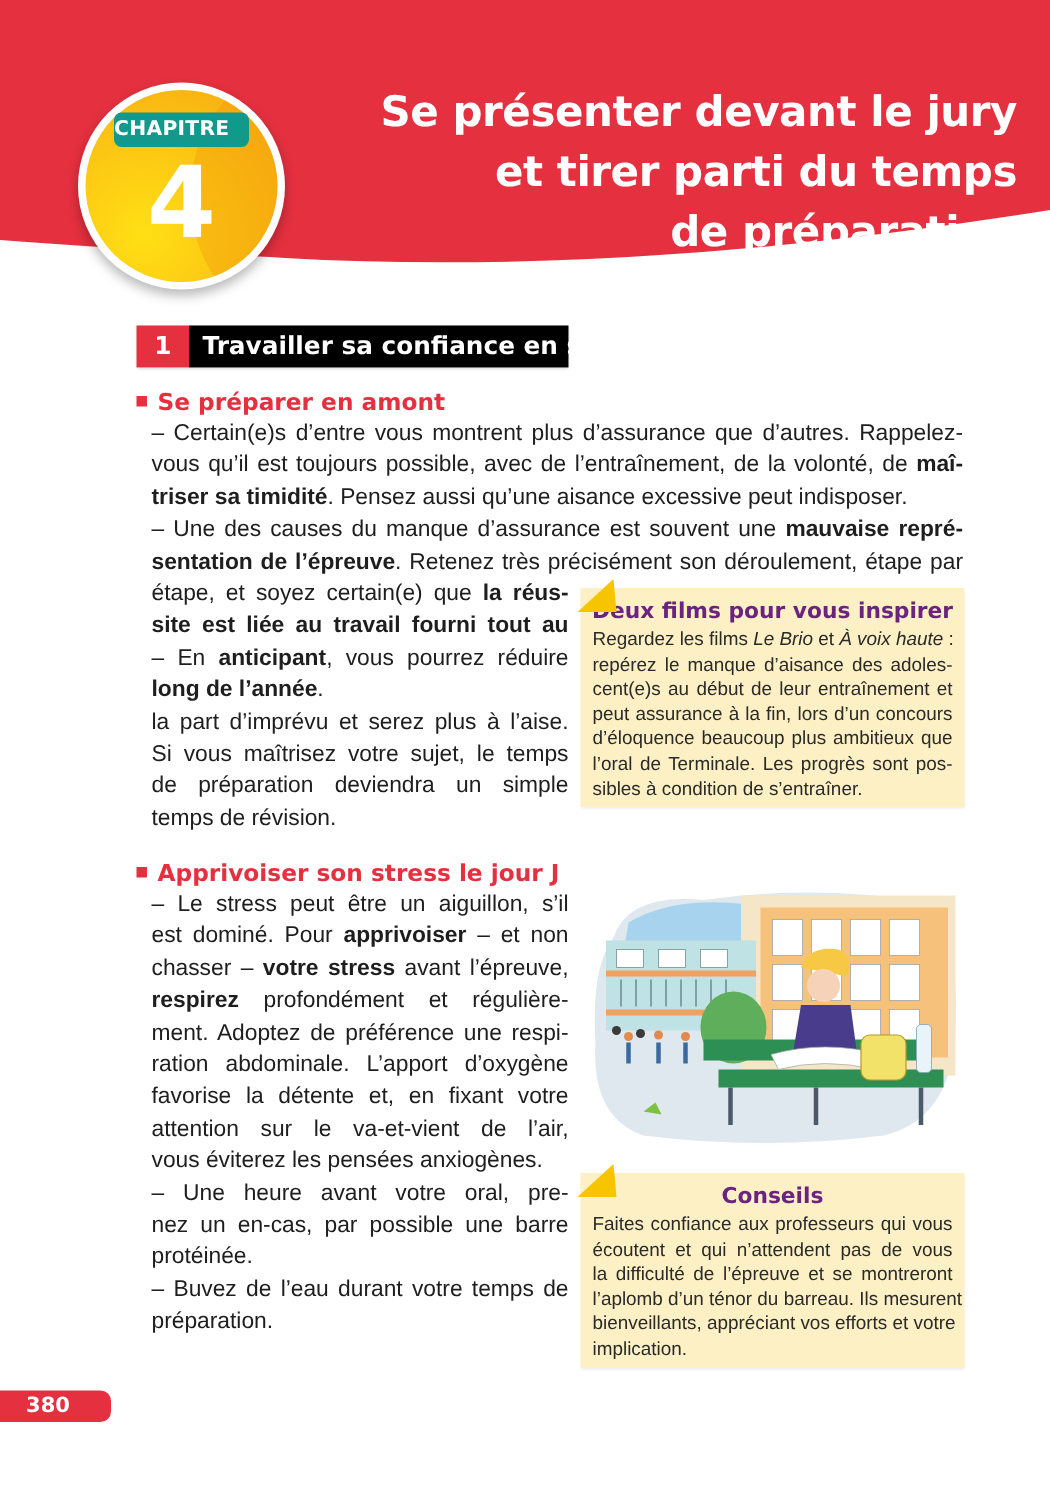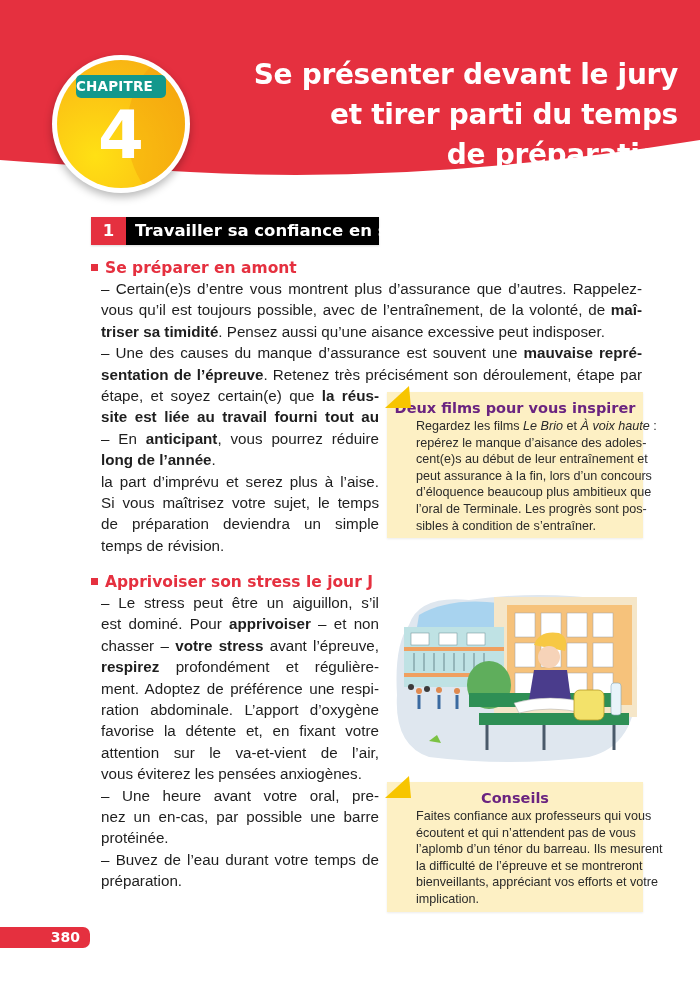--- a/index.html
+++ b/index.html
@@ -72,35 +72,35 @@
   
   .infobox {
     position:absolute; background:#fdf0c4; box-shadow:0 1px 2px rgba(0,0,0,0.08);
   }
   .infobox-title {
     text-align:center; font-family:"DejaVu Sans", sans-serif; font-weight:bold;
     color:#6a2480; font-size:14.5px; line-height:20px; margin-top:6px;
   }
   .infobox-text {
     font-family:"Liberation Sans", sans-serif; font-size:12.6px; line-height:16.6px;
-    color:#2a2a2a; padding:0 8px 6px 8px;margin-left:21px;
+    color:#2a2a2a; padding:0 8px 6px 8px;
   }
   .infobox-text .ln { display:block; white-space:nowrap; text-align:justify; text-align-last:justify; height:16.6px; }
   .infobox-text .ln.last { text-align-last:left; }
 
   
   .illustration {
     position:absolute; left:389px; top:585px; width:250px; height:180px;
   }
 
   .page-number {
-    position:absolute; left:0; top:927px; width:90px; height:21px;
+    position:absolute; left:0; top:927px; width:74px; height:21px;
     background:#e5303f; border-radius:0 7px 7px 0;
     font-family:"DejaVu Sans", sans-serif; font-weight:bold; font-size:14px; color:#fff;
-    text-align:right; padding-right:10px; box-sizing:border-box; line-height:21px;
+    text-align:center; padding-right:10px; box-sizing:border-box; line-height:21px;
   }
 </style>
 </head>
 <body>
 
 <svg class="header-band" viewBox="0 0 700 200" width="700" height="200">
   <path d="M0,0 L700,0 L700,140 Q420,185 190,172 Q80,166 0,160 Z" fill="#e5303f"></path>
 </svg>
 
 <div class="chapter-badge">
@@ -249,20 +249,20 @@
 </svg>
 
 <div class="infobox" style="left:387px; top:782px; width:256px; height:130px;">
   <svg style="position:absolute;left:-4px;top:-8px;" width="30" height="26">
       <path d="M2,24 L26,2 L28,24 Z" fill="#f7c500"></path>
     </svg>
   <div class="infobox-title">Conseils</div>
   <div class="infobox-text">
     <span class="ln">Faites confiance aux professeurs qui vous</span>
     <span class="ln">écoutent et qui n’attendent pas de vous</span>
+    <span class="ln">la difficulté de l’épreuve et se montreront</span>
     <span class="ln">l’aplomb d’un ténor du barreau. Ils mesurent</span>
-    <span class="ln">la difficulté de l’épreuve et se montreront</span>
     <span class="ln">bienveillants, appréciant vos efforts et votre</span>
     <span class="ln last">implication.</span>
   </div>
 </div>
 
 <div class="page-number">380</div>
 
 </body></html>

